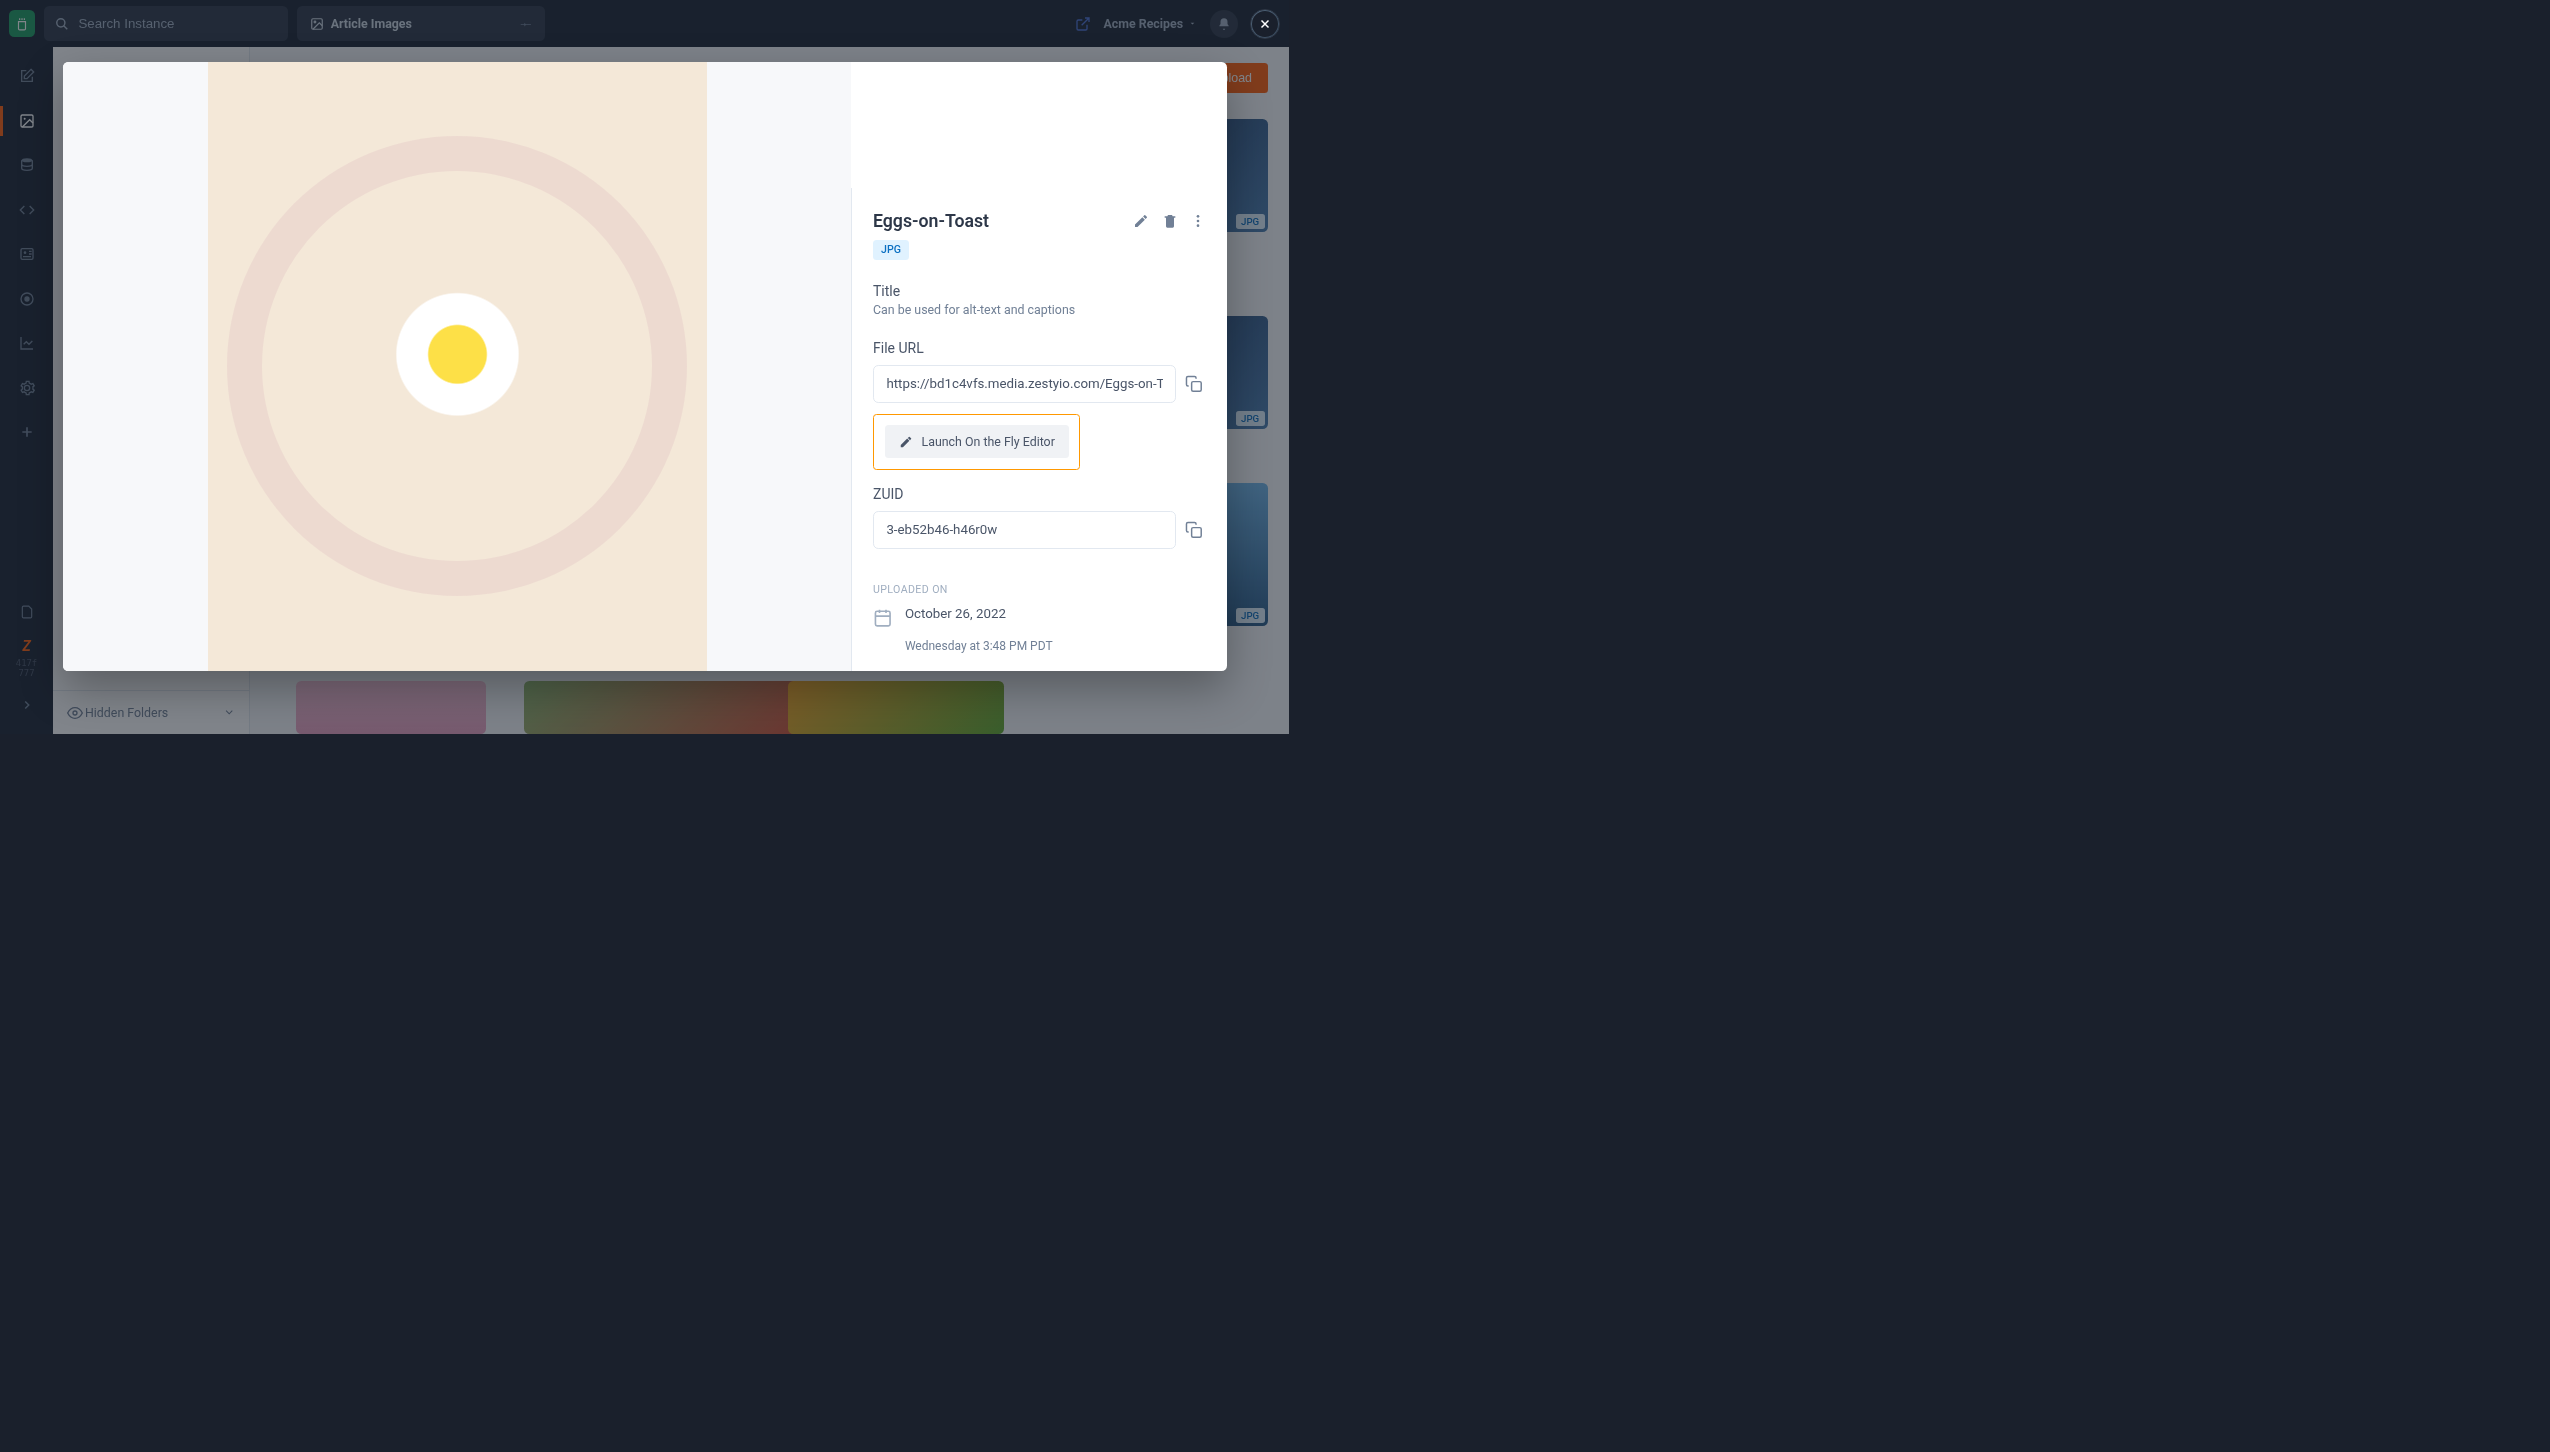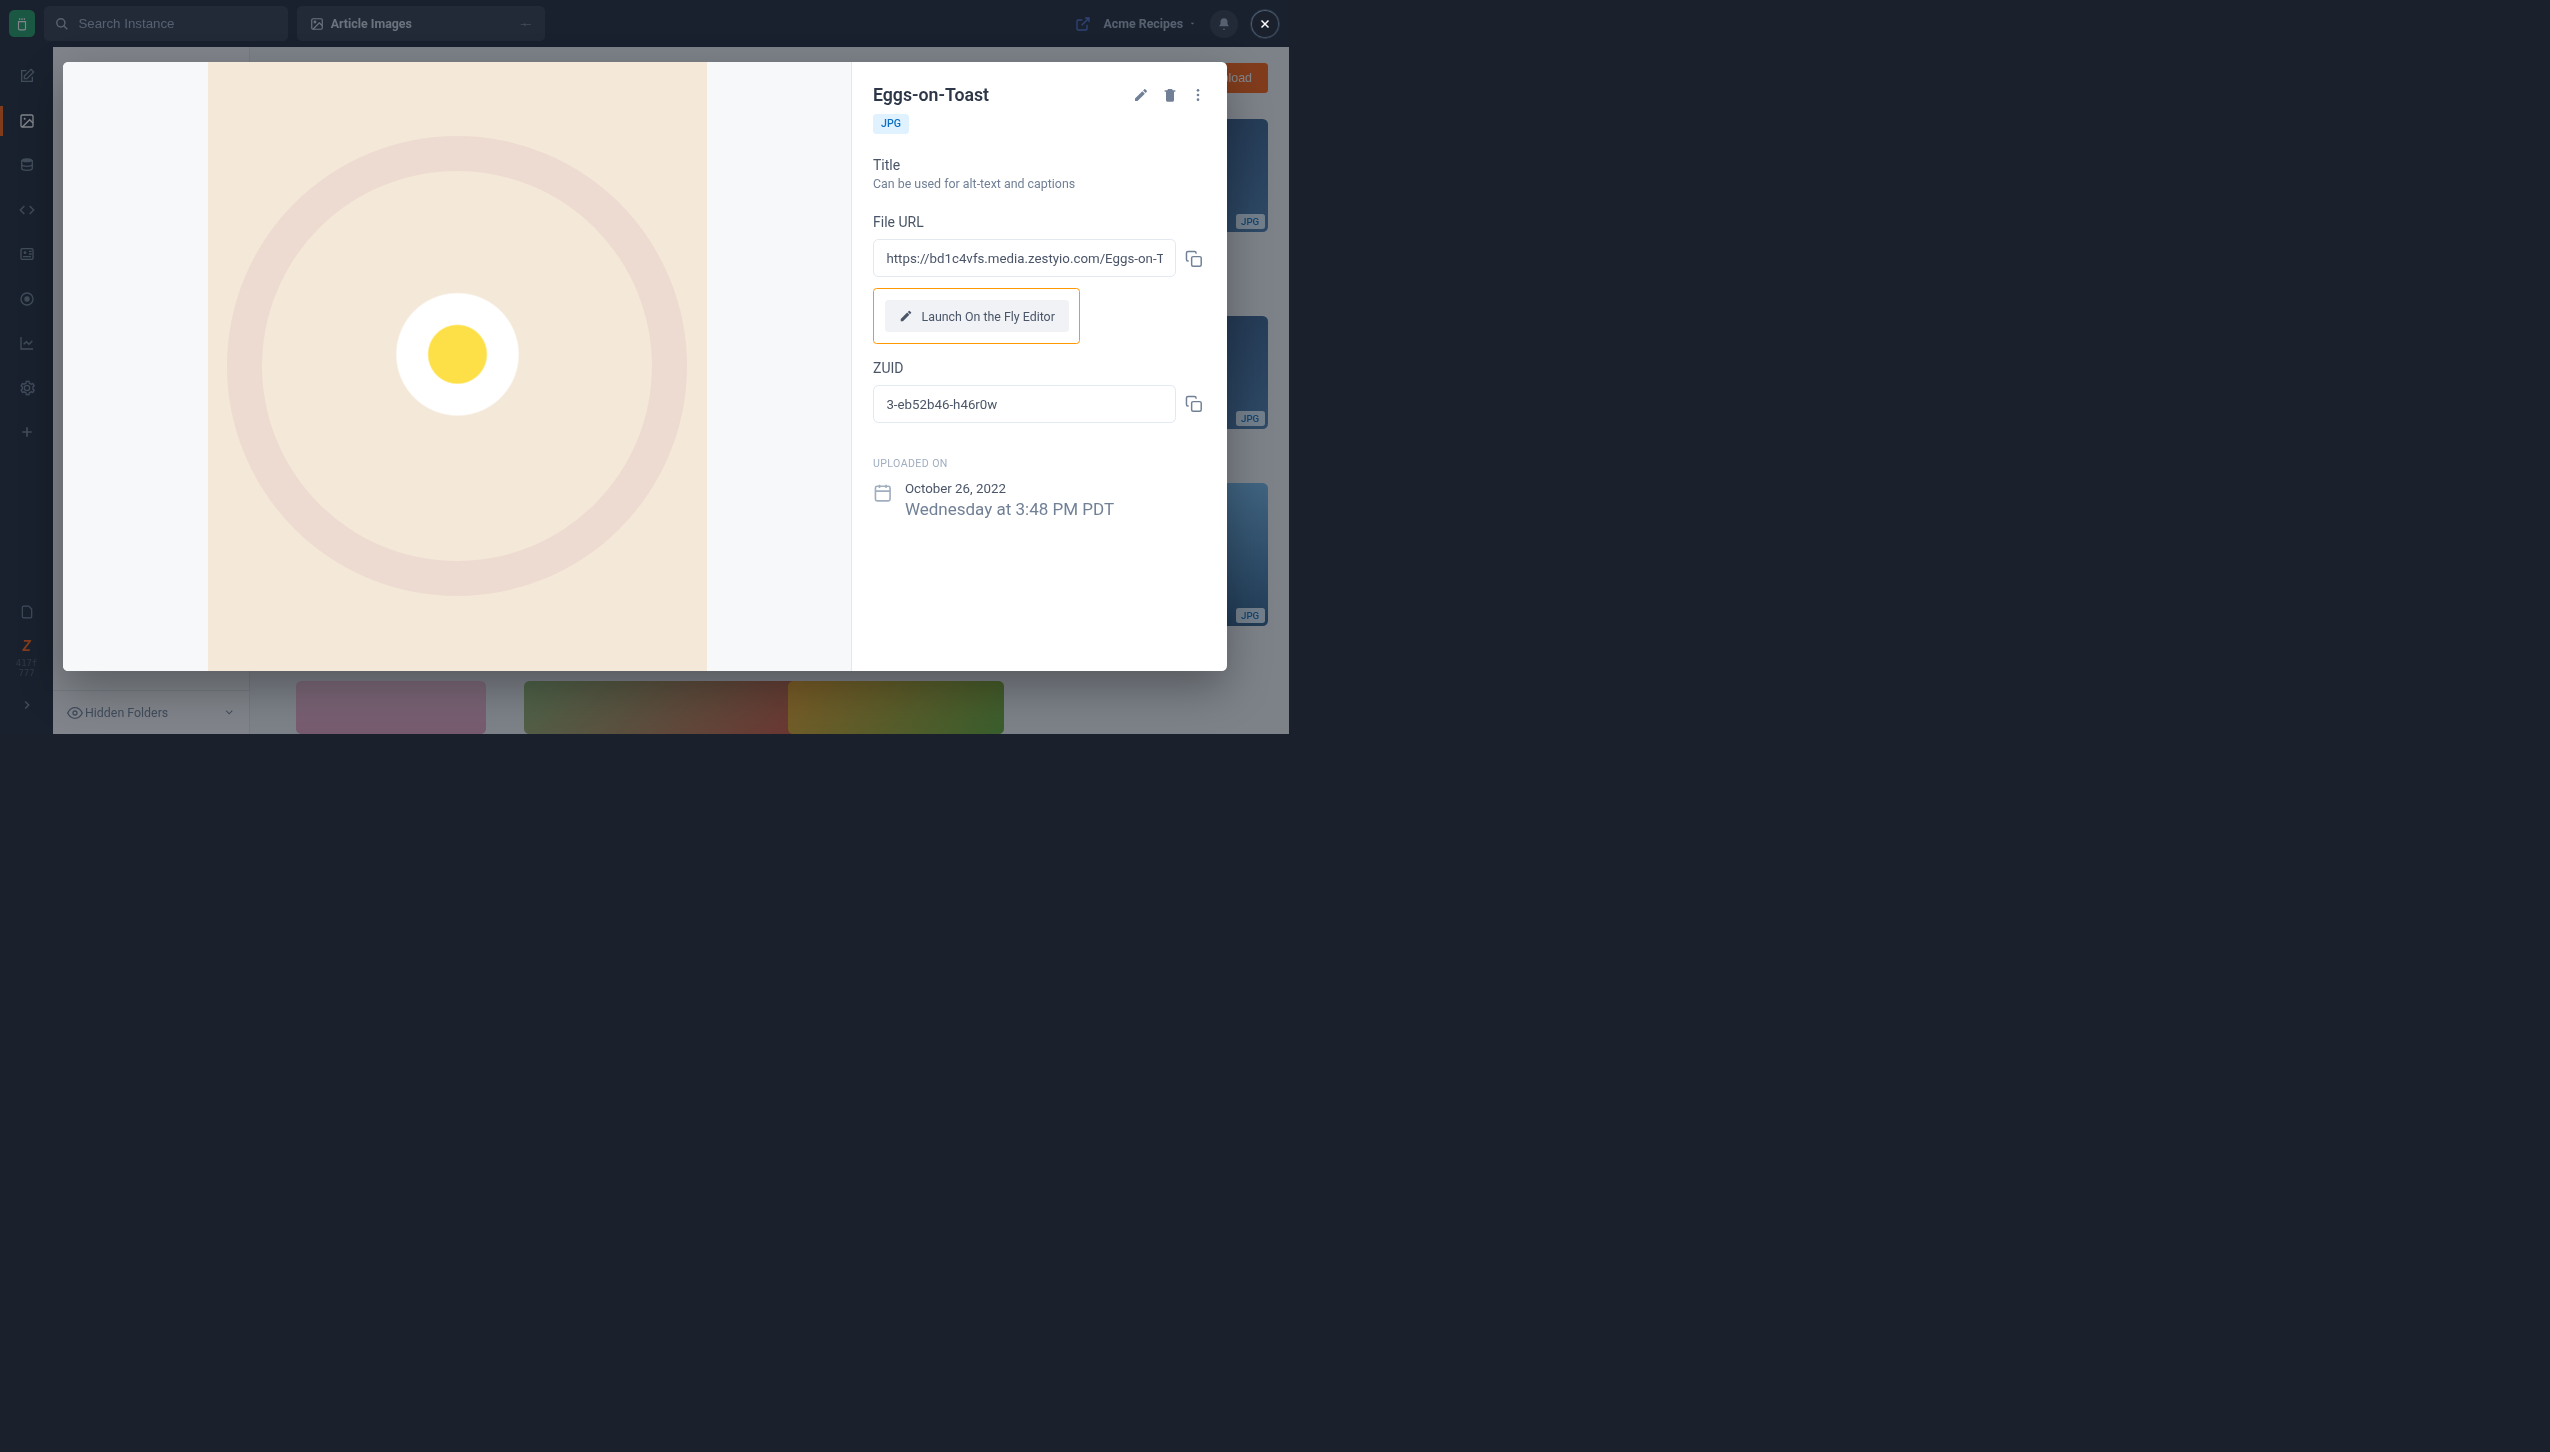--- a/index.html
+++ b/index.html
@@ -38,21 +38,21 @@
 .upload-btn { position:absolute; right:21px; top:16px; background:#ff5d0a; color:#fff; border:none; border-radius:3.5px; padding:8px 16px; font-size:12.4px; display:flex; gap:5.3px; align-items:center; }
 .grid-thumb { position:absolute; background:linear-gradient(135deg,#2a4d7a,#4a7db0); border-radius:5.3px; }
 .grid-badge { position:absolute; right:3.5px; bottom:3.5px; background:#e0f2ff; color:#0a6fc2; font-size:9.7px; padding:1.8px 5.3px; border-radius:2.7px; font-weight:500; }
 .grid-img { position:absolute; border-radius:5.3px; background:#ddd; }
 
 
 .dim { position:absolute; inset:0; background:rgba(26,32,44,0.55); }
 
 
 .modal-close { position:absolute; top:10.6px; right:10.6px; width:26.6px; height:26.6px; border-radius:50%; background:#1a202c; color:#fff; display:flex; align-items:center; justify-content:center; cursor:pointer; z-index:100; font-size:16px; }
-.modal { position:absolute; left:63px; top:62px; width:1164px; height:609px; background:#fff; border-radius:5.3px; display:flex; overflow:hidden; box-shadow:0 17.7px 44px rgba(0,0,0,0.3); }
+.modal { position:absolute; left:63px; top:62px; width:1164px; height:609px; background:#fff; border-radius:5.3px; display:flex; overflow:hidden; box-shadow:0 17.7px 44px rgba(0,0,0,0.3);align-items:flex-end; }
 .preview { flex:1; background:#f7f8fa; display:flex; align-items:center; justify-content:center; }
 .preview-img { width:499px; height:609px; background: radial-gradient(ellipse 159px 159px at 50% 48%, #fde047 0%, #fde047 18%, #fff 19%, #fff 38%, transparent 39%), radial-gradient(ellipse 230px 230px at 50% 48%, #f4e8d8 0%, #f4e8d8 100%), linear-gradient(135deg, #5d3a1f 0%, #4a2d18 100%); background-blend-mode: normal; position: relative; }
 .plate-deco { position:absolute; width:460px; height:460px; border-radius:50%; top:74px; left:19.5px; box-shadow: inset 0 0 0 35px rgba(200,140,170,0.15); }
 
 .details { width:376px; border-left:0.9px solid #e2e8f0; padding:23px 21px 17.7px 21px; display:flex; flex-direction:column; overflow-y:auto; }
 .d-header { display:flex; align-items:center; }
 .d-title { font-size:17.7px; font-weight:600; color:#2d3748; }
 .d-actions { margin-left:auto; display:flex; gap:12.4px; color:#718096; }
 .d-actions span { cursor:pointer; }
 .d-badge { display:inline-block; background:#e0f2ff; color:#0a6fc2; font-size:10.6px; font-weight:500; padding:3.5px 8px; border-radius:3.5px; margin-top:8.9px; width:fit-content; }
@@ -62,21 +62,21 @@
 .d-textarea { height:71px; }
 .d-url-row { display:flex; align-items:center; gap:1.8px; }
 .d-url-row .d-input { flex:1; margin-top:8.9px; }
 .copy-btn { color:#718096; cursor:pointer; margin-top:8.9px; padding:0 3.5px 0 7px; }
 .launch-wrap { border:1.8px solid #ff9800; border-radius:3.5px; padding:10.6px; margin-top:10.6px; width:fit-content; }
 .launch-btn { background:#f0f2f5; border:none; border-radius:3.5px; padding:8.9px 14px; display:flex; align-items:center; gap:8.9px; color:#4a5568; font-size:12.4px; cursor:pointer; font-family:inherit; }
 .uploaded-label { font-size:10.6px; letter-spacing:0.4px; color:#a0aec0; margin-top:34px; text-transform:uppercase; }
 .uploaded-row { display:flex; gap:12.4px; margin-top:10.6px; align-items:flex-start; }
 .cal-icon { color:#a0aec0; margin-top:1.8px; }
 .up-date { font-size:13.3px; color:#4a5568; }
-.up-time { font-size:17px; color:#718096; margin-top:3px; }
+.up-time { font-size:12px; color:#718096; margin-top:18px; }
 
 svg { display:block; }
 </style>
 </head>
 <body>
 
 <div class="topbar">
   <div class="logo">
     <svg width="14" height="14" viewBox="0 0 24 24" fill="#fff">
         <path d="M8 2v3M12 2v3M16 2v3M6 8h12v12a2 2 0 01-2 2H8a2 2 0 01-2-2V8z" stroke="#fff" stroke-width="2" fill="none"></path>

